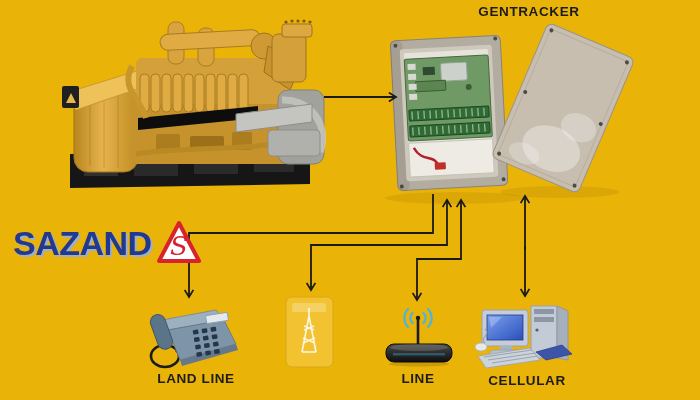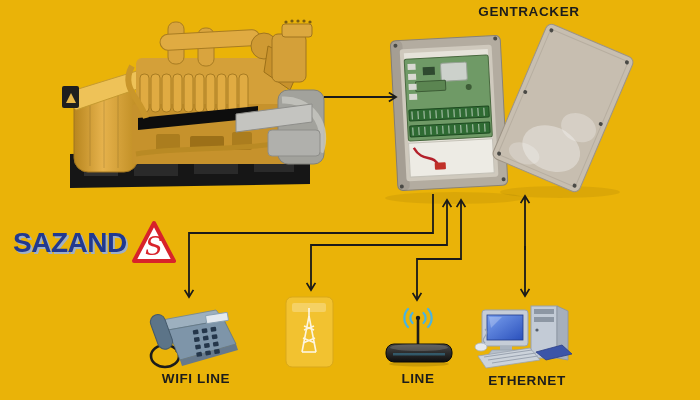--- a/index.html
+++ b/index.html
@@ -6,21 +6,21 @@
   #canvas{position:relative;width:700px;height:400px;background:#eab308;overflow:hidden;
           font-family:"Liberation Sans",sans-serif;}
   svg{display:block;}
   .art{position:absolute;left:0;top:0;}
   .wire{stroke:#1a1a1a;stroke-width:1.8;fill:none;}
   .node-label{position:absolute;transform:translateX(-50%);font-size:13.5px;font-weight:700;
               color:#1c1c1c;letter-spacing:.6px;white-space:nowrap;}
   .gentracker-label{position:absolute;left:529px;top:4px;transform:translateX(-50%);
               font-size:13.5px;font-weight:700;color:#1c1c1c;letter-spacing:.6px;white-space:nowrap;}
   .logo{position:absolute;left:13px;top:218px;display:flex;align-items:center;}
-  .logo-text{font-size:28px;font-weight:700;color:#21398f;letter-spacing:-.5px;
+  .logo-text{font-size:34px;font-weight:700;color:#21398f;letter-spacing:-.5px;
              text-shadow:2px 2px 0 #9fb0c6;line-height:50px;}
   .logo-mark{width:50px;height:50px;margin-left:2px;}
 </style>
 </head>
 <body>
 
 <div id="canvas">
 
   <svg class="art" width="700" height="400" viewBox="0 0 700 400">
     <defs>
@@ -226,16 +226,16 @@
   <div class="gentracker-label">GENTRACKER</div>
 
   <div class="logo">
     <span class="logo-text">SAZAND</span>
     <svg class="logo-mark" viewBox="0 0 50 50">
       <path d="M25,5 L45,43 L5,43 Z" fill="#ffffff" stroke="#d8232a" stroke-width="4" stroke-linejoin="round"></path>
       <text x="25" y="37" text-anchor="middle" font-size="26" font-style="italic" font-family="DejaVu Serif, serif" fill="#d8232a">S</text>
     </svg>
   </div>
 
-  <div class="node-label" style="left:196px;top:371px">WIFI LINE</div>
+  <div class="node-label" style="left:196px;top:371px">LAND LINE</div>
   <div class="node-label" style="left:418px;top:371px">LINE</div>
-  <div class="node-label" style="left:527px;top:373px">ETHERNET</div>
+  <div class="node-label" style="left:527px;top:373px">CELLULAR</div>
 </div>
 
 </body></html>

